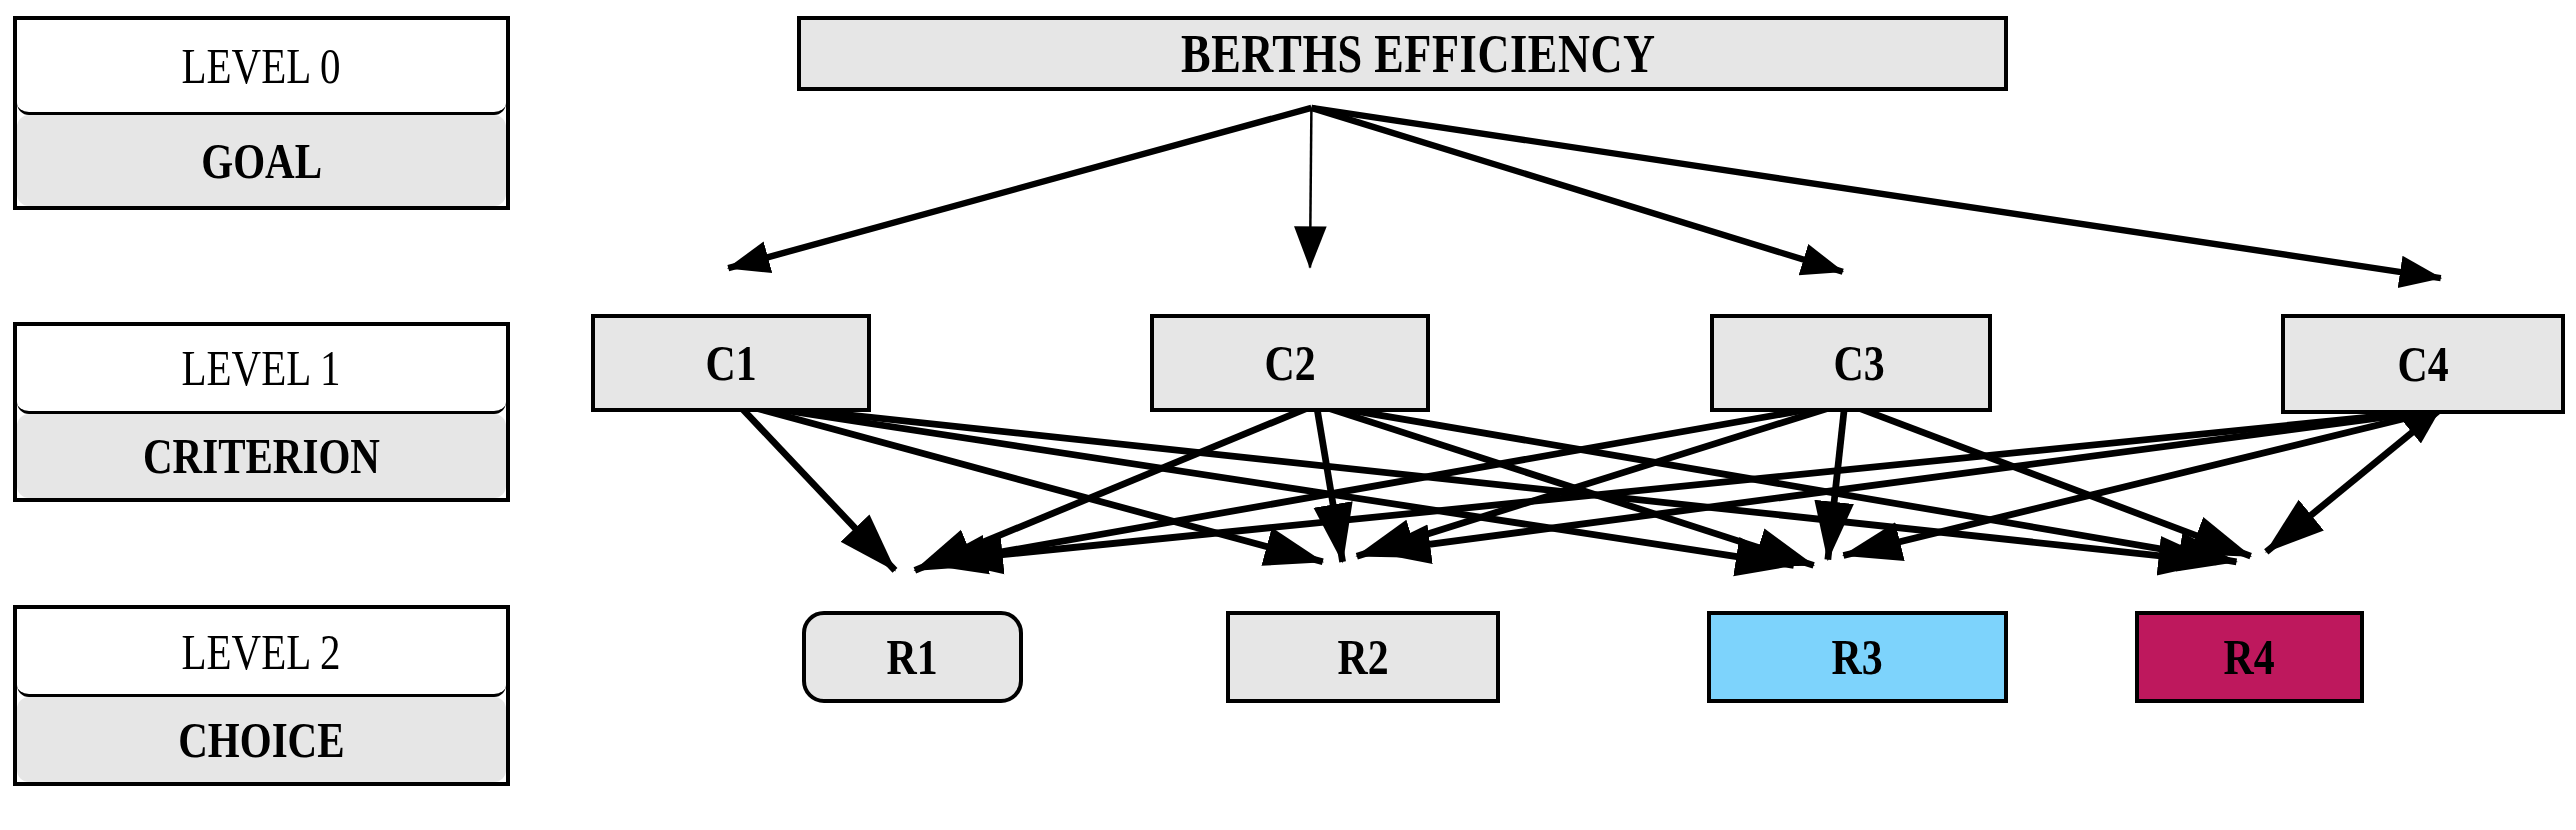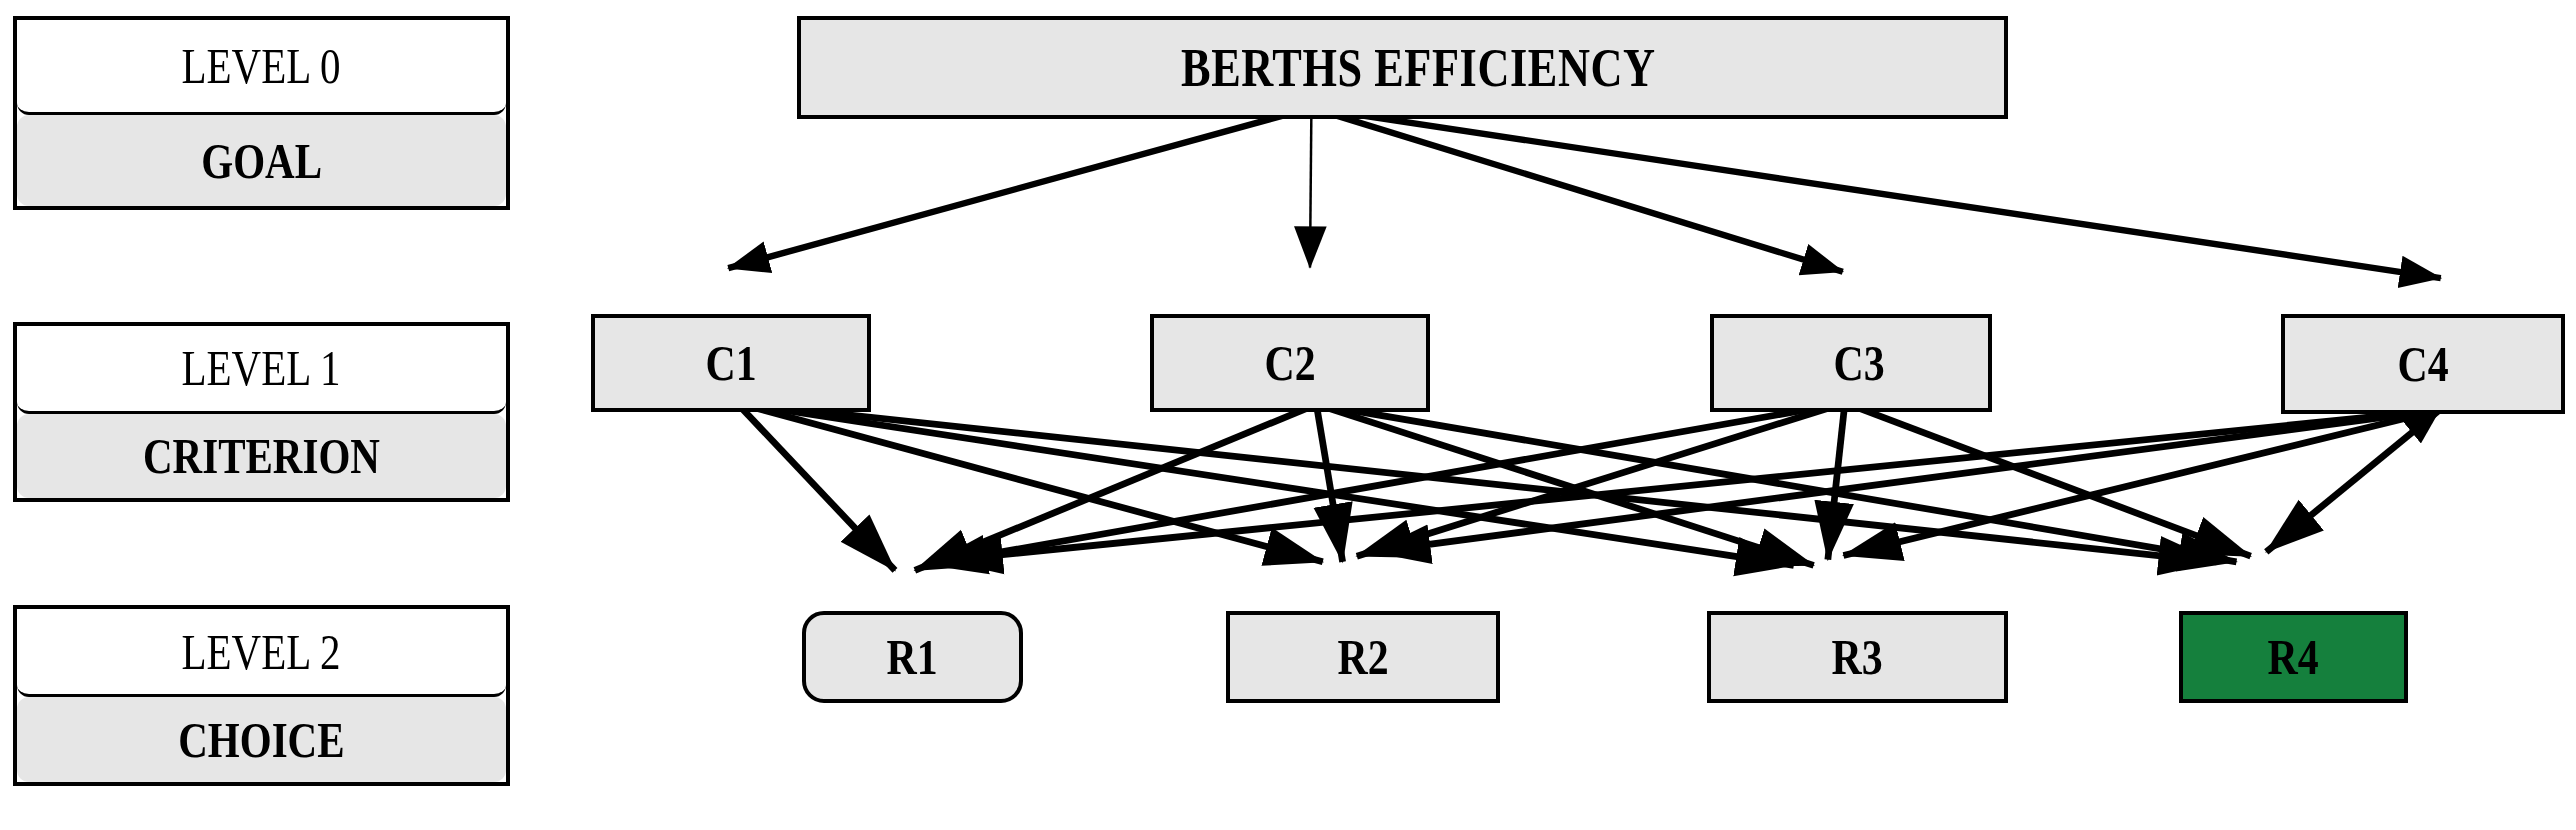--- a/index.html
+++ b/index.html
@@ -19,21 +19,21 @@
   #panel-2{top:605px;height:181px;}
   .prow{flex:1 1 0;display:flex;align-items:center;justify-content:center;border-radius:12px;}
   .prow.white{background:#ffffff;border-bottom:3.5px solid #000;}
   .prow.gray{background:#e6e6e6;}
 
   
   .node{
     position:absolute;border:4.3px solid #000;background:#e6e6e6;box-sizing:border-box;
     display:flex;align-items:center;justify-content:center;
   }
-  #goal{left:797px;top:16.3px;width:1211px;height:103px;padding-left:31px;}
+  #goal{left:797px;top:16.3px;width:1211px;height:75px;padding-left:31px;}
   #c1{left:591px; top:314px;width:280px;height:98px;}
   #c2{left:1150px;top:314px;width:280px;height:98px;}
   #c3{left:1710px;top:314px;width:282px;height:98px;}
   #c4{left:2281px;top:314px;width:284px;height:100px;}
   #r1{left:802px;top:611px;width:221px;height:92px;border-radius:22px;}
   #r2{left:1226px;top:611px;width:274px;height:92px;}
   #r3{left:1707px;top:611px;width:301px;height:92px;}
   #r4{left:2135px;top:611px;width:229px;height:92px;}
 
   
@@ -127,21 +127,21 @@
   <div class="node" id="c4" style="background: rgb(230, 230, 230);">
     <span class="lbl lbl-node">C4</span>
   </div>
 
   <div class="node" id="r1" style="background: rgb(230, 230, 230);">
     <span class="lbl lbl-node">R1</span>
   </div>
   <div class="node" id="r2" style="background: rgb(230, 230, 230);">
     <span class="lbl lbl-node">R2</span>
   </div>
-  <div class="node" id="r3" style="background: #e5e5e5;">
+  <div class="node" id="r3" style="background: #7dd3fc;">
     <span class="lbl lbl-node">R3</span>
   </div>
-  <div class="node" id="r4" style="background: #15803d; margin-left: 44px;">
+  <div class="node" id="r4" style="background: #be185d;">
     <span class="lbl lbl-node">R4</span>
   </div>
 
 </div>
 
 
 </body></html>

